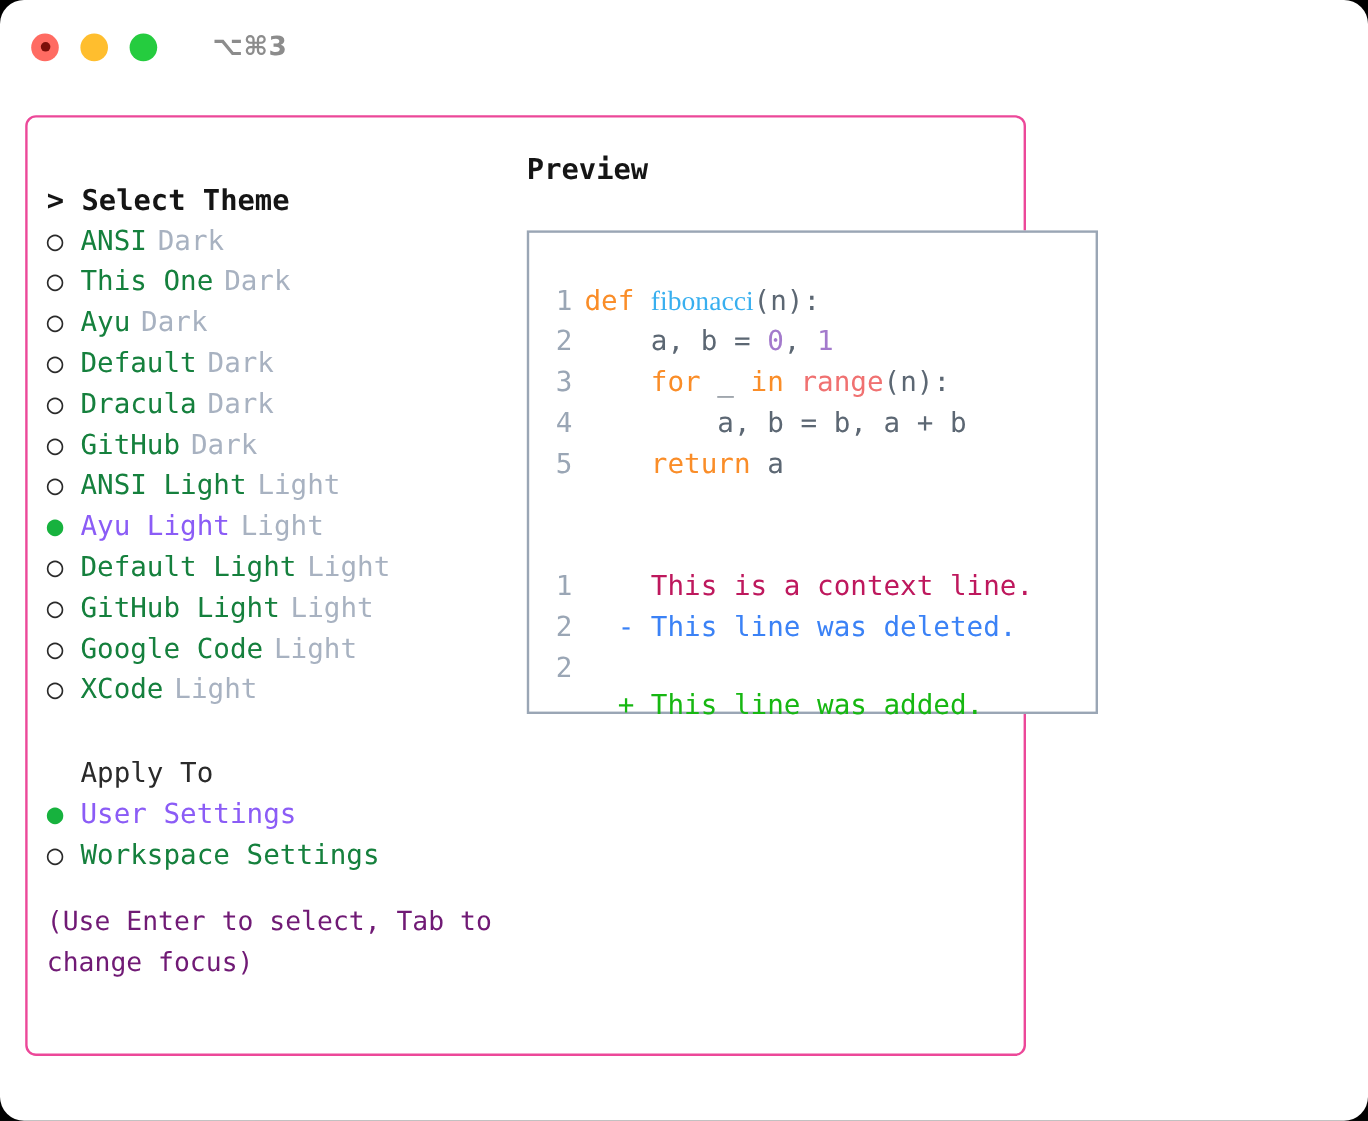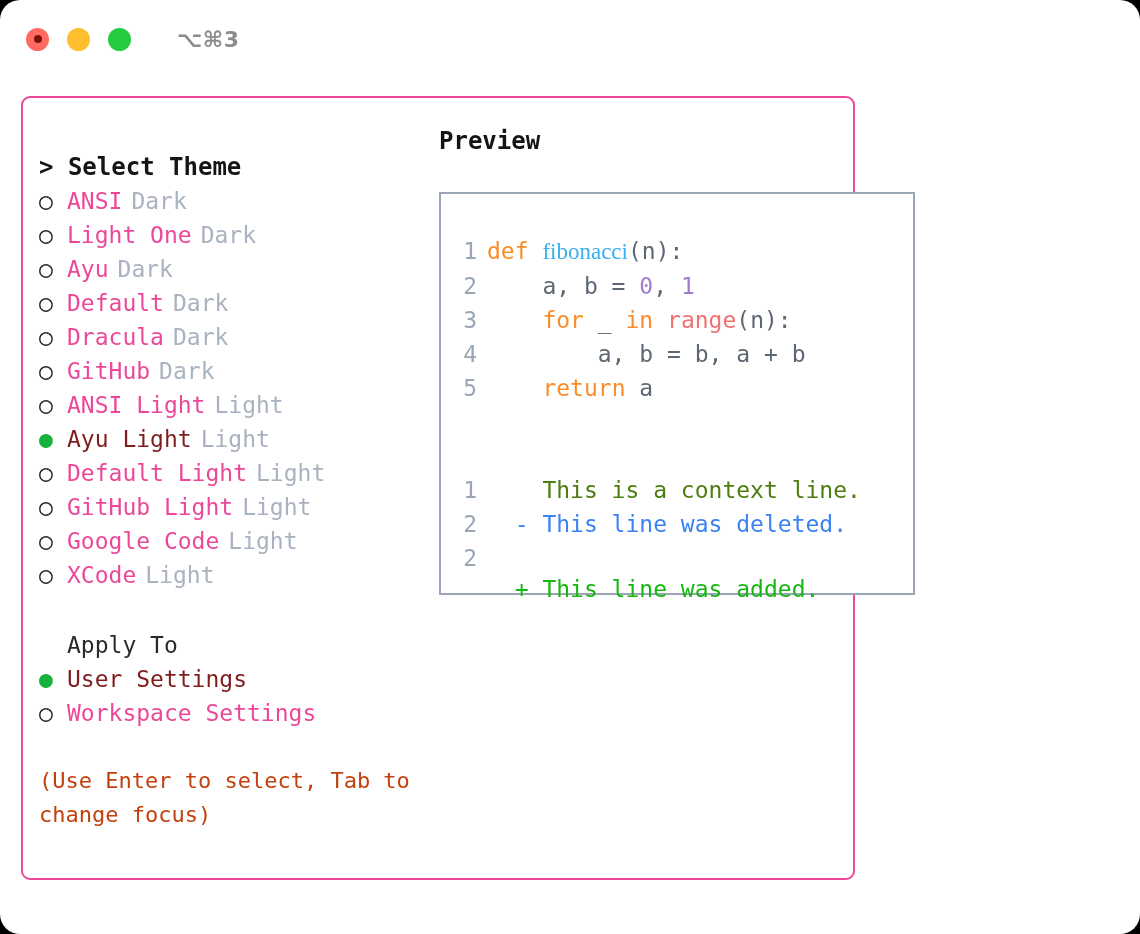--- a/index.html
+++ b/index.html
@@ -113,43 +113,43 @@
     width: 28px;
     flex: 0 0 28px;
     font-size: 23px;
     color: #2a2a2a;
     line-height: 34px;
     display: inline-block;
   }
   .marker.on { color: #17b23e; }
   .marker.blank { color: transparent; }
 
-  .opt-label { color: #ec4899; }
-  .opt-label.sel { color: #7f1d1d; }
+  .opt-label { color: #15803d; }
+  .opt-label.sel { color: #8b5cf6; }
   .opt-tag {
     color: #a8b2c1;
     margin-left: 9px;
   }
 
   .group-head {
     display: flex;
     align-items: flex-start;
     line-height: 34px;
     font-size: 23px;
     color: #2a2a2a;
     white-space: pre;
   }
 
   .spacer-lg { height: 36px; }
 
   .hint {
-    margin-top: 34px;
+    margin-top: 22px;
     font-size: 22px;
     line-height: 34px;
-    color: #c2410c;
+    color: #701a75;
     width: 400px;
   }
 
   
   .preview-title {
     font-size: 24px;
     font-weight: 700;
     color: #151515;
     line-height: 34px;
     margin-left: 0;
@@ -180,21 +180,21 @@
   .codetext { white-space: pre; }
 
   .t-kw   { color: #fa8d28; }
   .t-fn   { color: #38afef; font-family: Liberation Serif, serif; }
   .t-num  { color: #a37acc; }
   .t-bi   { color: #f07171; }
   .t-pl   { color: #5c6773; }
 
   .blank-line { height: 34px; }
 
-  .d-ctx { color: #4d7c0f; }
+  .d-ctx { color: #be185d; }
   .d-del { color: #3b82f6; }
   .d-add { color: #17b712; margin-top: 31px; }
 </style>
 </head>
 <body>
 
 <div class="window">
 
   <div class="titlebar">
     <div class="lights">
@@ -209,21 +209,21 @@
 
   <div class="card">
     <div class="card-inner">
 
       <div class="col-left">
 
         <div class="section-head">&gt; Select Theme</div>
 
         <div id="theme-list">
             <div class="opt"><span class="marker">○</span><span class="opt-label">ANSI</span><span class="opt-tag">Dark</span></div>
-            <div class="opt"><span class="marker">○</span><span class="opt-label">Light One</span><span class="opt-tag">Dark</span></div>
+            <div class="opt"><span class="marker">○</span><span class="opt-label">This One</span><span class="opt-tag">Dark</span></div>
             <div class="opt"><span class="marker">○</span><span class="opt-label">Ayu</span><span class="opt-tag">Dark</span></div>
             <div class="opt"><span class="marker">○</span><span class="opt-label">Default</span><span class="opt-tag">Dark</span></div>
             <div class="opt"><span class="marker">○</span><span class="opt-label">Dracula</span><span class="opt-tag">Dark</span></div>
             <div class="opt"><span class="marker">○</span><span class="opt-label">GitHub</span><span class="opt-tag">Dark</span></div>
             <div class="opt"><span class="marker">○</span><span class="opt-label">ANSI Light</span><span class="opt-tag">Light</span></div>
             <div class="opt"><span class="marker on">●</span><span class="opt-label sel">Ayu Light</span><span class="opt-tag">Light</span></div>
             <div class="opt"><span class="marker">○</span><span class="opt-label">Default Light</span><span class="opt-tag">Light</span></div>
             <div class="opt"><span class="marker">○</span><span class="opt-label">GitHub Light</span><span class="opt-tag">Light</span></div>
             <div class="opt"><span class="marker">○</span><span class="opt-label">Google Code</span><span class="opt-tag">Light</span></div>
             <div class="opt"><span class="marker">○</span><span class="opt-label">XCode</span><span class="opt-tag">Light</span></div>

